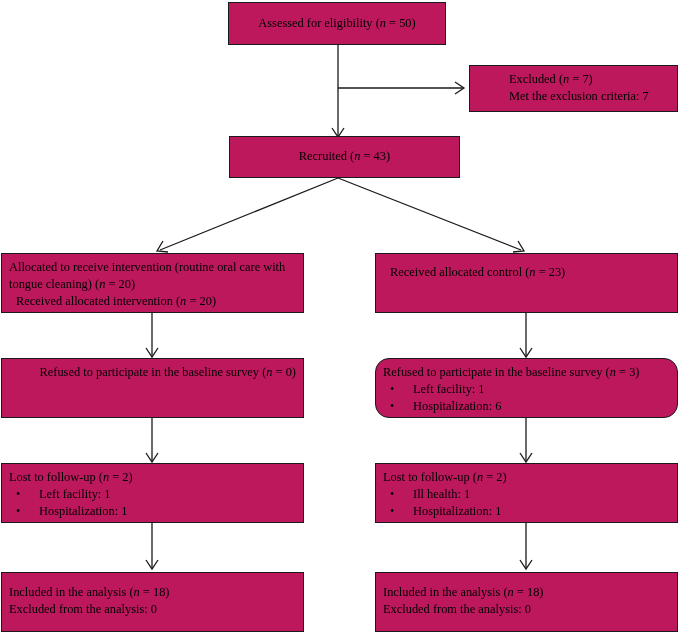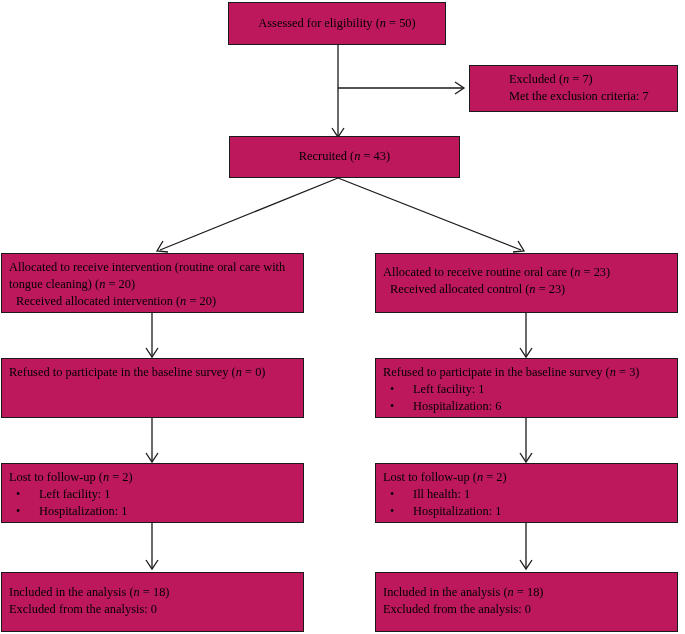--- a/index.html
+++ b/index.html
@@ -136,32 +136,31 @@
 
   <div class="box" style="left:1px; top:253px; width:303px; height:60px;">
     <div class="box-inner">
       <div class="line-wrap">Allocated to receive intervention (routine oral care with tongue cleaning) (<span class="ital">n</span> = 20)</div>
       <div class="line-txt indent1">Received allocated intervention (<span class="ital">n</span> = 20)</div>
     </div>
   </div>
 
   <div class="box" style="left:375px; top:253px; width:303px; height:60px;">
     <div class="box-inner" style="padding-top:10px;">
-      <div class="line-txt">Allocated to receive routine oral care (<span class="ital">n</span> = 23)</div>
       <div class="line-txt indent1">Received allocated control (<span class="ital">n</span> = 23)</div>
     </div>
   </div>
 
-  <div class="box" style="left:1px; top:358px; width:303px; height:60px;">
+  <div class="box" style="left:1px; top:358px; width:303px; height:60px;text-align:right;">
     <div class="box-inner">
       <div class="line-txt">Refused to participate in the baseline survey (<span class="ital">n</span> = 0)</div>
     </div>
   </div>
 
-  <div class="box" style="left:375px; top:358px; width:303px; height:60px;">
+  <div class="box" style="left:375px; top:358px; width:303px; height:60px;border-radius:14px;">
     <div class="box-inner">
       <div class="line-txt">Refused to participate in the baseline survey (<span class="ital">n</span> = 3)</div>
       <ul class="blist">
         <li>
           <span class="bullet">•</span>
           <span>Left facility:  1</span>
         </li>
         <li>
           <span class="bullet">•</span>
           <span>Hospitalization: 6</span>

